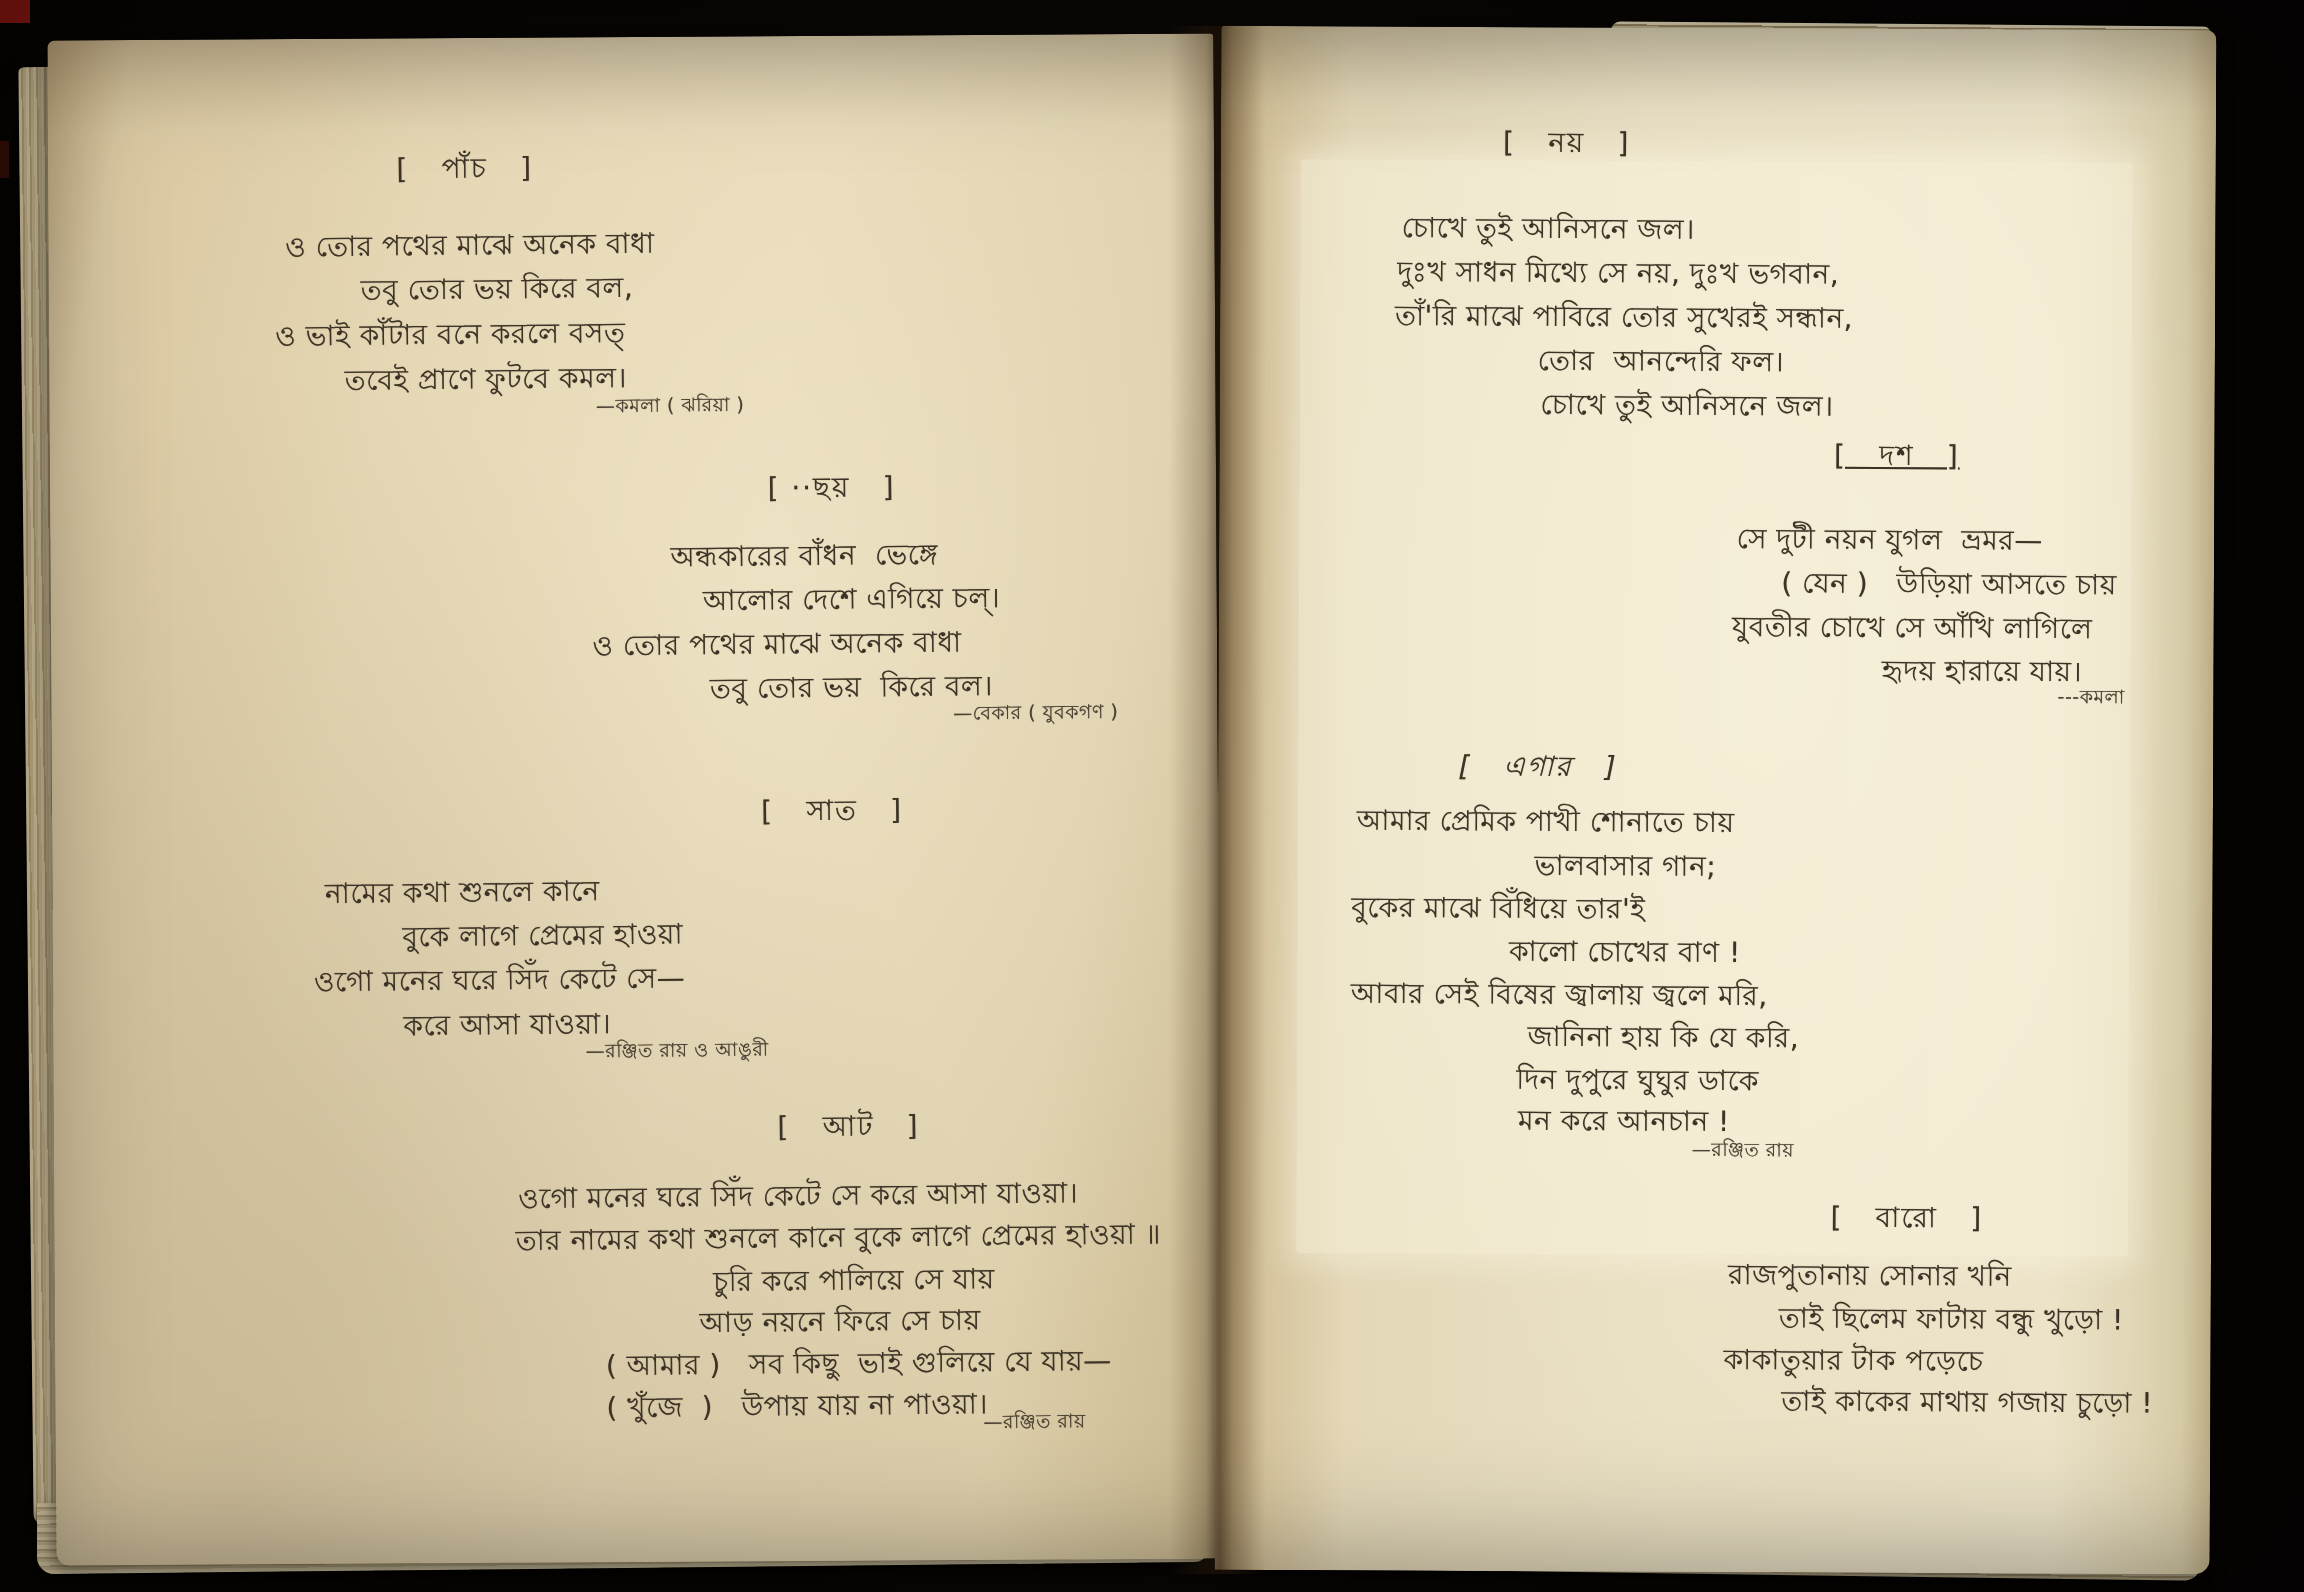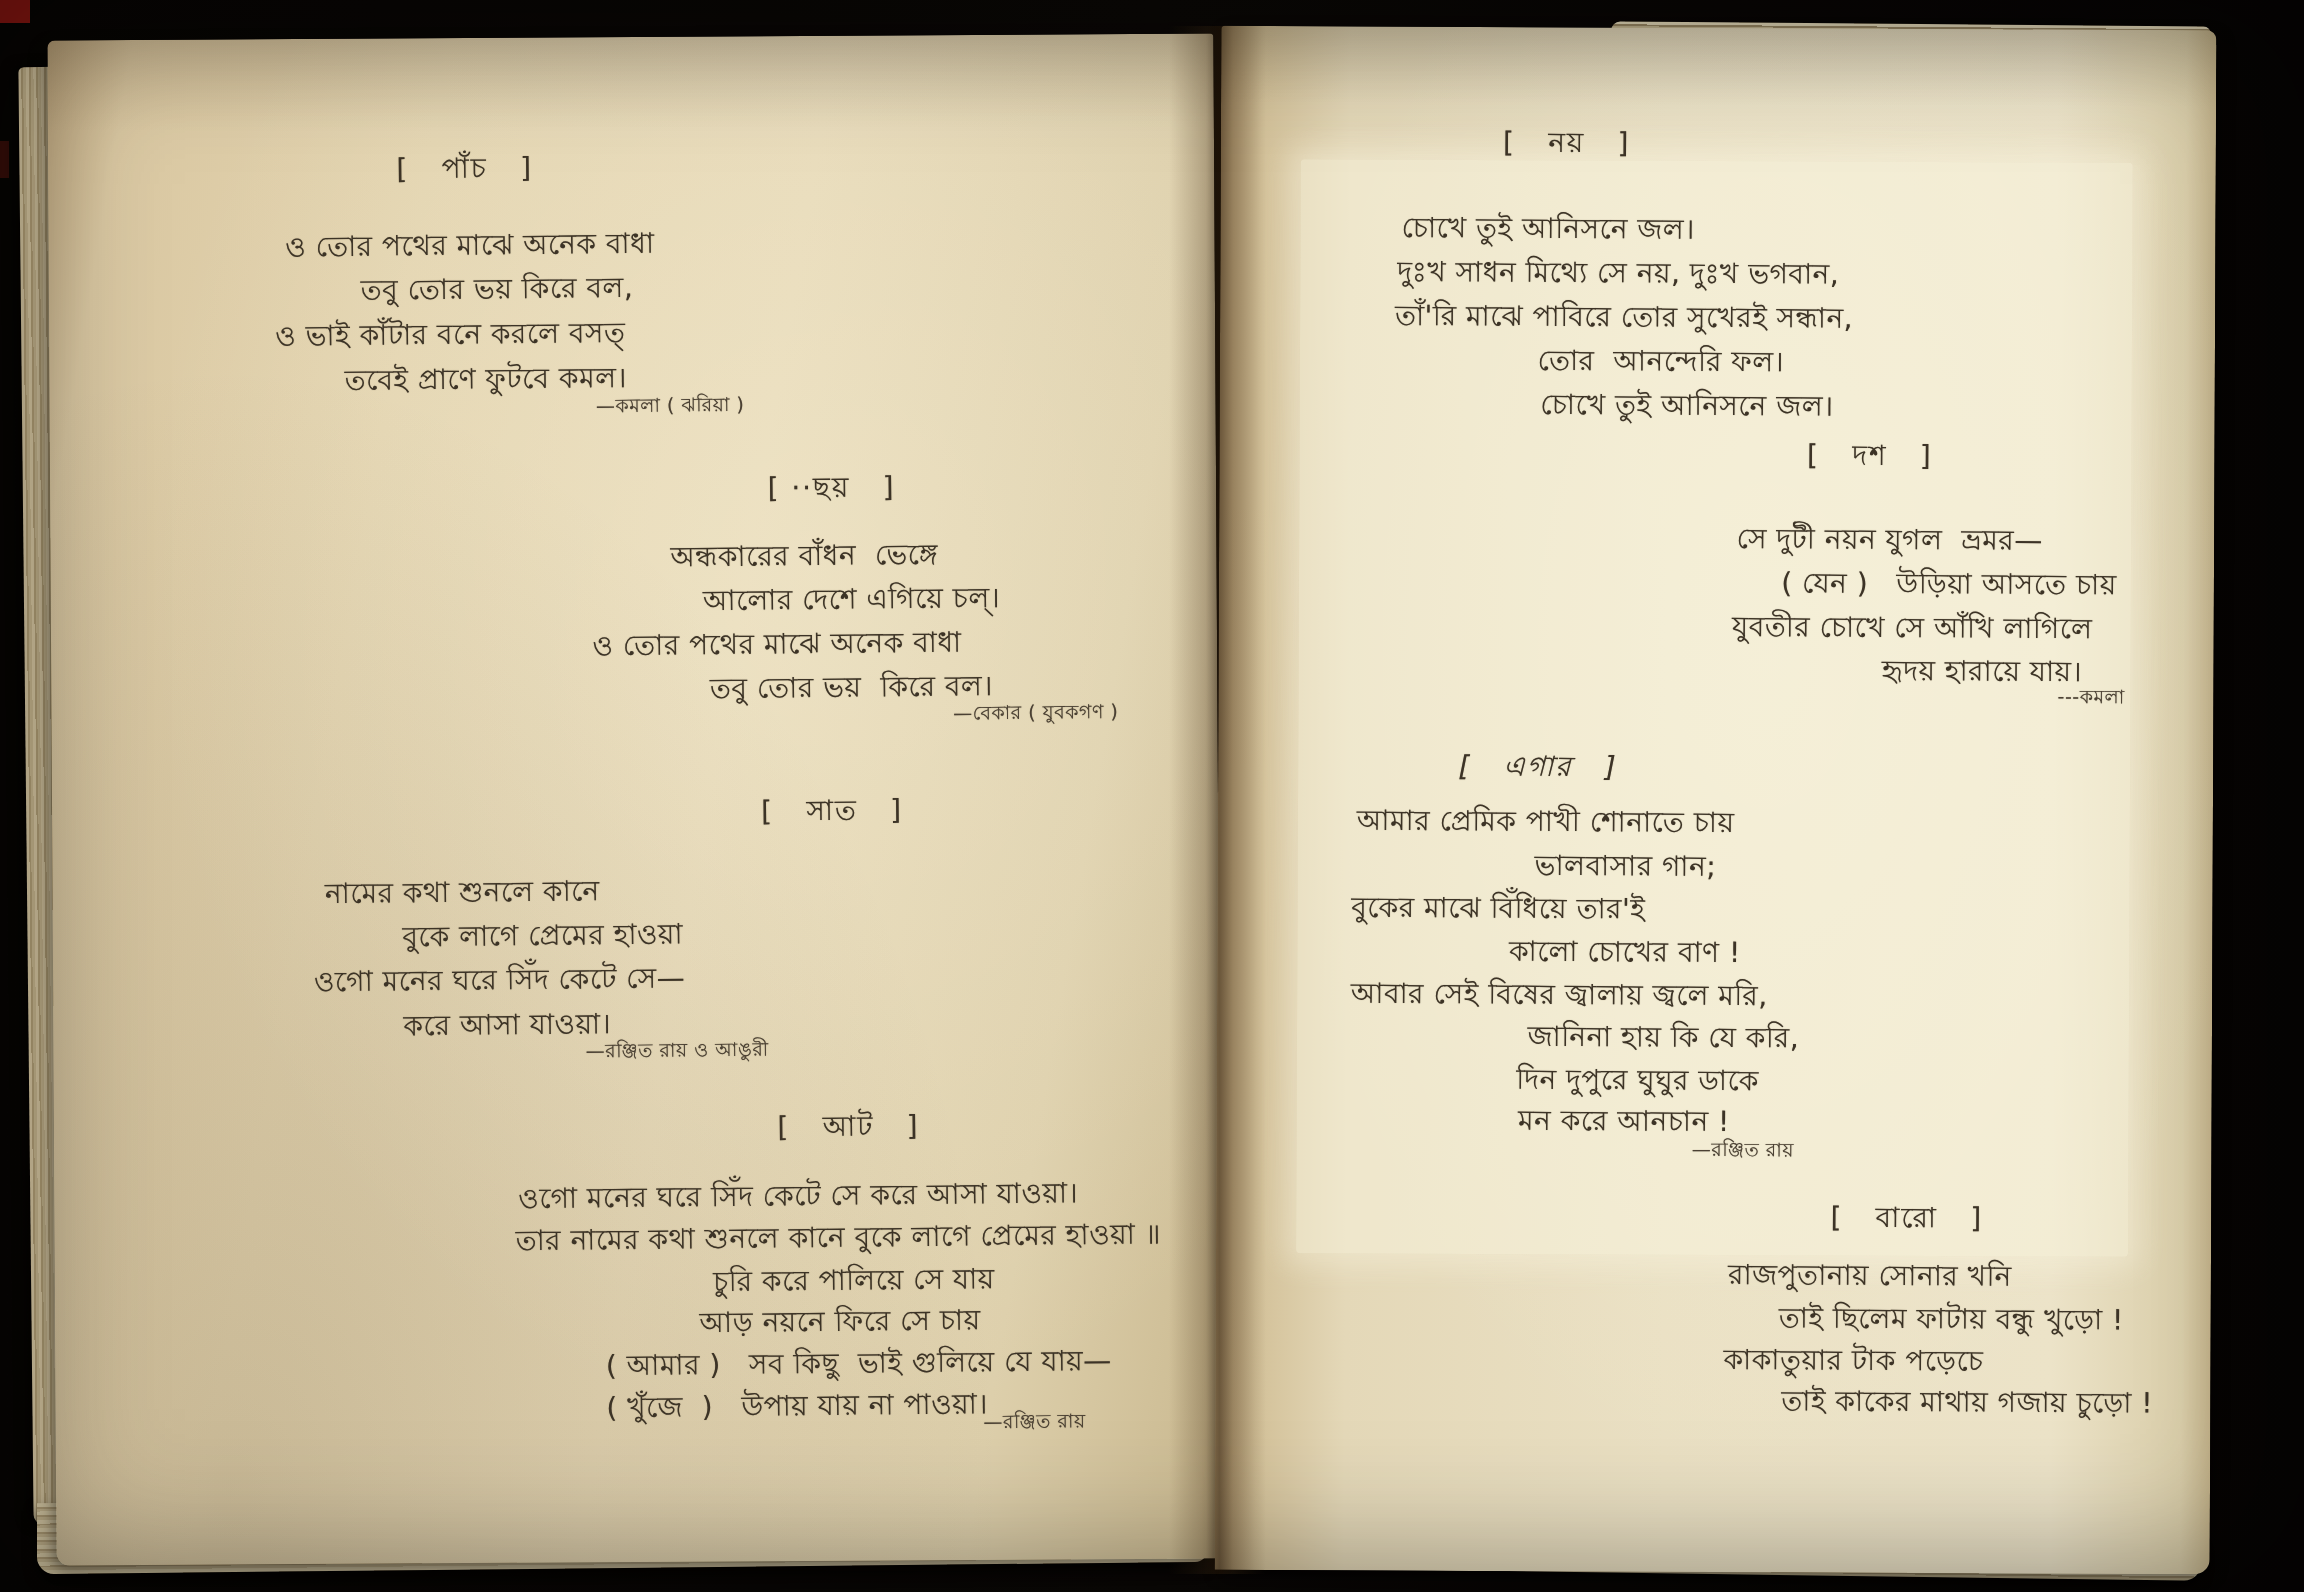--- a/index.html
+++ b/index.html
@@ -140,21 +140,21 @@
 
   <div class="page page-right">
     <div class="light-inset"></div>
     <div class="section" id="right-sections">
         <div class="sec-header" style="left: 281px; top: 94px;">[   নয়   ]</div>
         <div class="poem-line" style="left: 180px; top: 180px;">চোখে তুই আনিসনে জল।</div>
         <div class="poem-line" style="left: 176px; top: 224px;">দুঃখ সাধন মিথ্যে সে নয়, দুঃখ ভগবান,</div>
         <div class="poem-line" style="left: 174px; top: 268px;">তাঁ'রি মাঝে পাবিরে তোর সুখেরই সন্ধান,</div>
         <div class="poem-line" style="left: 317px; top: 312px;">তোর  আনন্দেরি ফল।</div>
         <div class="poem-line" style="left: 320px; top: 356px;">চোখে তুই আনিসনে জল।</div>
-        <div class="sec-header" style="left: 587px; top: 405px;">[   দশ   ]</div>
+        <div class="sec-header" style="left: 614px; top: 405px; text-decoration: underline;">[   দশ   ]</div>
         <div class="poem-line" style="left: 517px; top: 489px;">সে দুটী নয়ন যুগল  ভ্রমর—</div>
         <div class="poem-line" style="left: 562px; top: 533px;">( যেন )   উড়িয়া আসতে চায়</div>
         <div class="poem-line" style="left: 513px; top: 577px;">যুবতীর চোখে সে আঁখি লাগিলে</div>
         <div class="poem-line" style="left: 663px; top: 620px;">হৃদয় হারায়ে যায়।</div>
         <div class="attribution" style="left: 839px; top: 652px;">---কমলা</div>
         <div class="sec-header" style="left: 240px; top: 718px; font-style: italic;">[   এগার   ]</div>
         <div class="poem-line" style="left: 139px; top: 773px;">আমার প্রেমিক পাখী শোনাতে চায়</div>
         <div class="poem-line" style="left: 317px; top: 817px;">ভালবাসার গান;</div>
         <div class="poem-line" style="left: 134px; top: 860px;">বুকের মাঝে বিঁধিয়ে তার'ই</div>
         <div class="poem-line" style="left: 292px; top: 903px;">কালো চোখের বাণ !</div>

